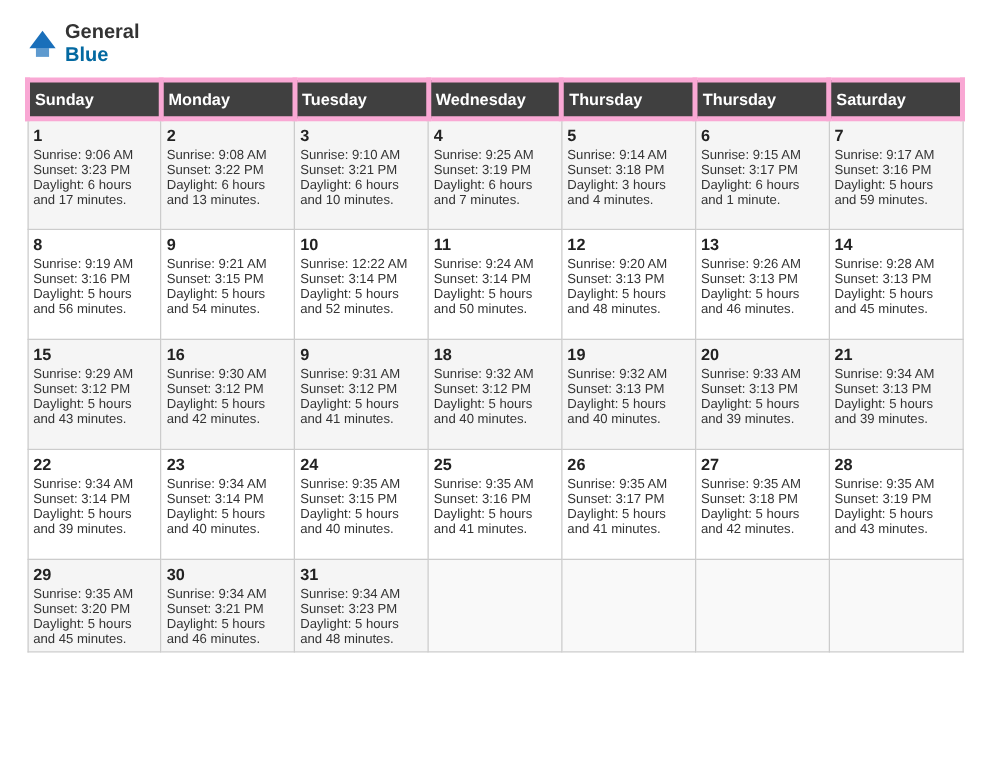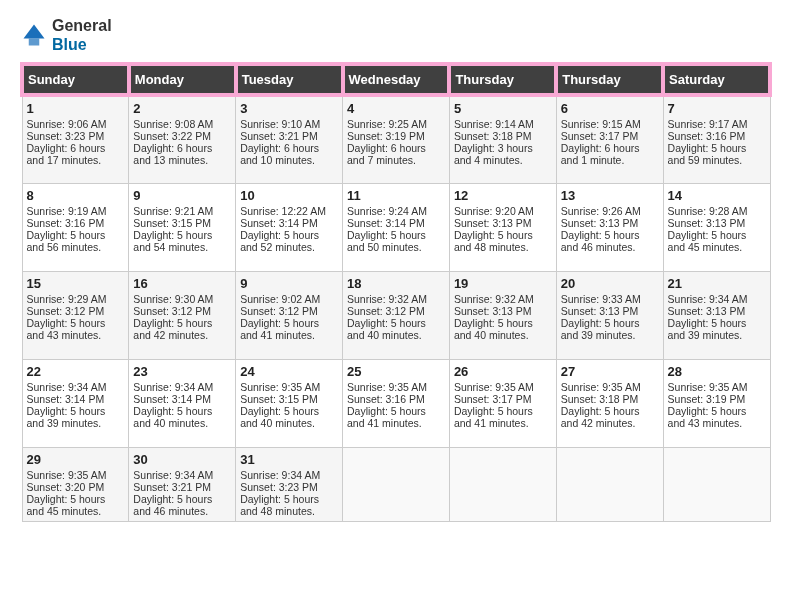--- a/index.html
+++ b/index.html
@@ -217,21 +217,21 @@
           <div>Daylight: 5 hours and 43 minutes.</div>
         </td>
         <td>
           <span class="day-num">16</span>
           <div>Sunrise: 9:30 AM</div>
           <div>Sunset: 3:12 PM</div>
           <div>Daylight: 5 hours and 42 minutes.</div>
         </td>
         <td>
           <span class="day-num">9</span>
-          <div>Sunrise: 9:02 AM</div>
+          <div>Sunrise: 9:31 AM</div>
           <div>Sunset: 3:12 PM</div>
           <div>Daylight: 5 hours and 41 minutes.</div>
         </td>
         <td>
           <span class="day-num">18</span>
           <div>Sunrise: 9:32 AM</div>
           <div>Sunset: 3:12 PM</div>
           <div>Daylight: 5 hours and 40 minutes.</div>
         </td>
         <td>

